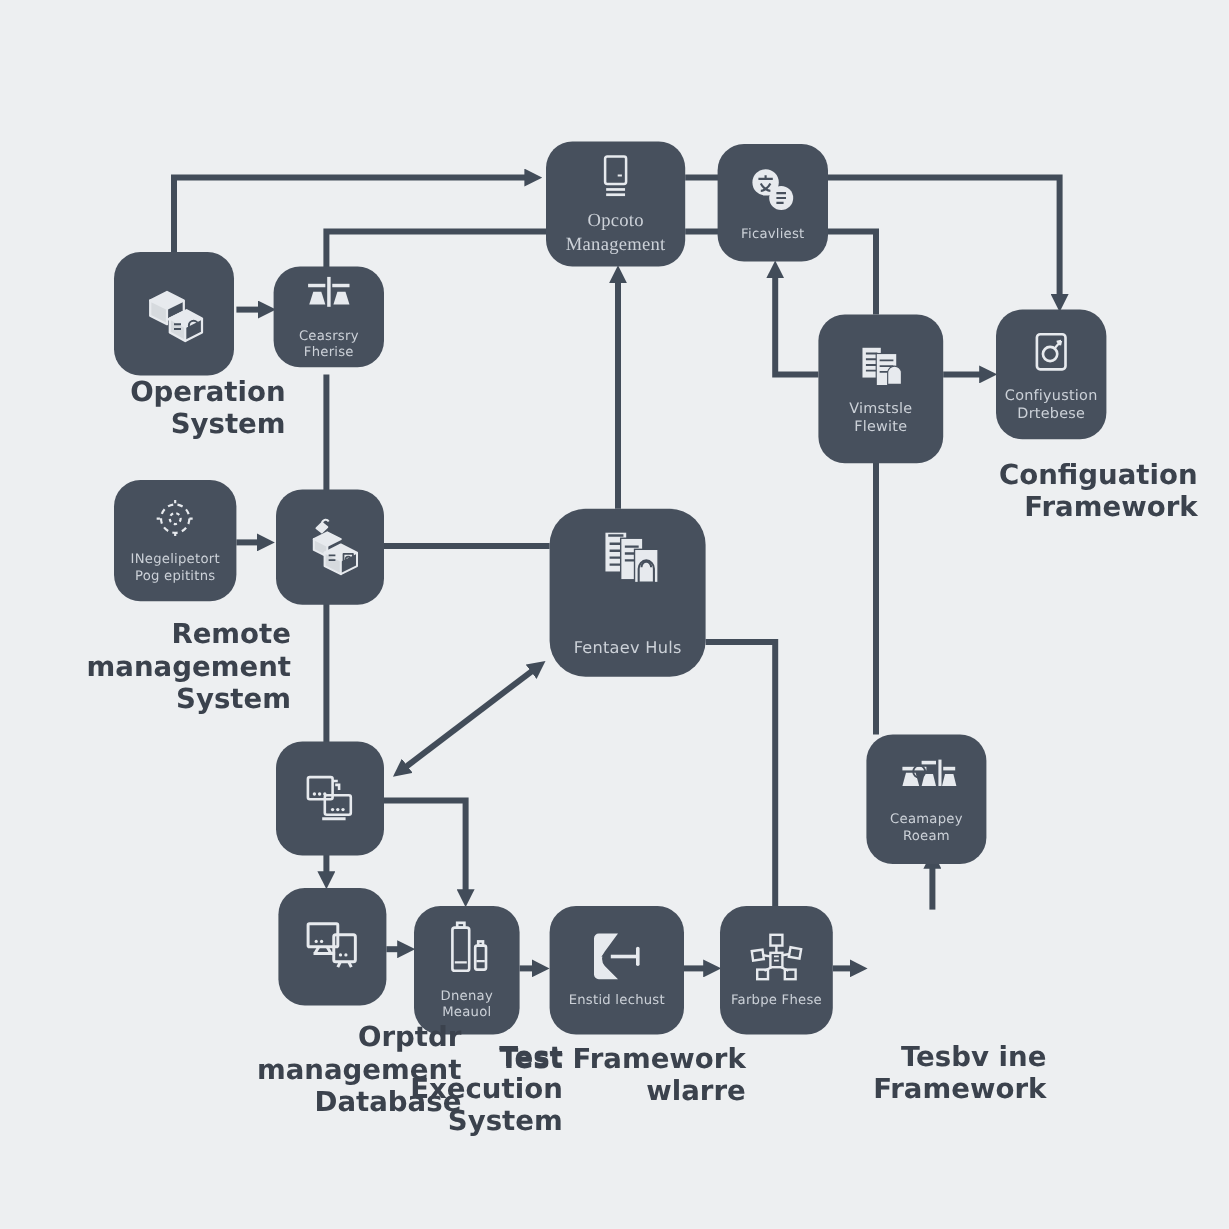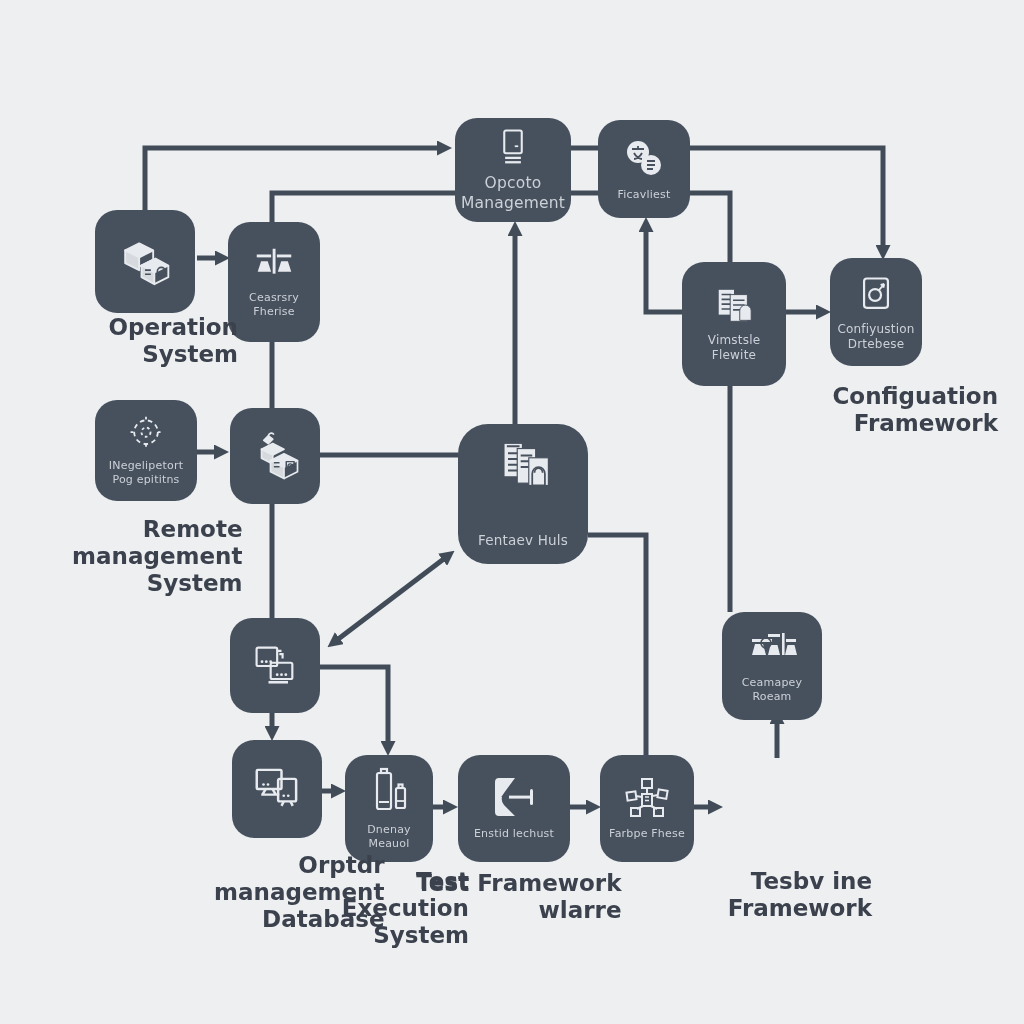--- a/index.html
+++ b/index.html
@@ -17,21 +17,21 @@
   .node{
     position:absolute;background:var(--node);border-radius:22px;
     display:flex;flex-direction:column;align-items:center;justify-content:center;
     gap:5px;box-sizing:border-box;padding:8px 6px;z-index:2;
   }
   .node.hub{border-radius:30px;gap:37px;}
   .ntext{
     color:var(--ntext);font-size:11px;line-height:1.25;text-align:center;
     letter-spacing:.2px;max-width:100%;
   }
-  .ntext.big{font-size:15.5px;}
+  .ntext.big{font-size:15.5px;font-family:Liberation Serif, serif;}
   .ntext.med{font-size:13.5px;}
   .ntext.sm12{font-size:12px;}
   .nlabel{
     position:absolute;transform:translateX(-50%);text-align:right;z-index:3;
     color:var(--label);font-weight:bold;font-size:23px;line-height:1.18;
   }
   .icon{display:flex;align-items:center;justify-content:center;}
 </style>
 </head>
 <body>
@@ -79,21 +79,21 @@
           <path d="M21 27 V37 L32 43 V33 Z" fill="#d6dade"></path>
           <path d="M44 27 V37 L32 43" fill="none"></path>
           <circle cx="38" cy="32" r="3.4" fill="none" stroke="#47505d" stroke-width="1.4"></circle>
           <path d="M24 31 h5 M24 34.5 h5" stroke="#47505d" stroke-width="1.4"></path>
         </g>
       </svg>
     </span>
   </div>
   <div class="nlabel" style="left:148px;top:314px;width:180px">Operation System</div>
 
-  <div class="node" style="left:228px;top:222px;width:92px;height:120px">
+  <div class="node" style="left:228px;top:222px;width:92px;height:84px">
     <span class="icon">
       <svg width="46" height="40" viewBox="0 0 48 40">
         <g fill="#e7eaee">
           <rect x="22.6" y="2" width="3" height="26"></rect>
           <rect x="6" y="8" width="15" height="3"></rect>
           <rect x="27" y="8" width="15" height="3"></rect>
           <path d="M7 26 L21 26 L17.5 15 L10.5 15 Z"></path>
           <path d="M28 26 L42 26 L38.5 15 L31.5 15 Z"></path>
         </g>
       </svg>

